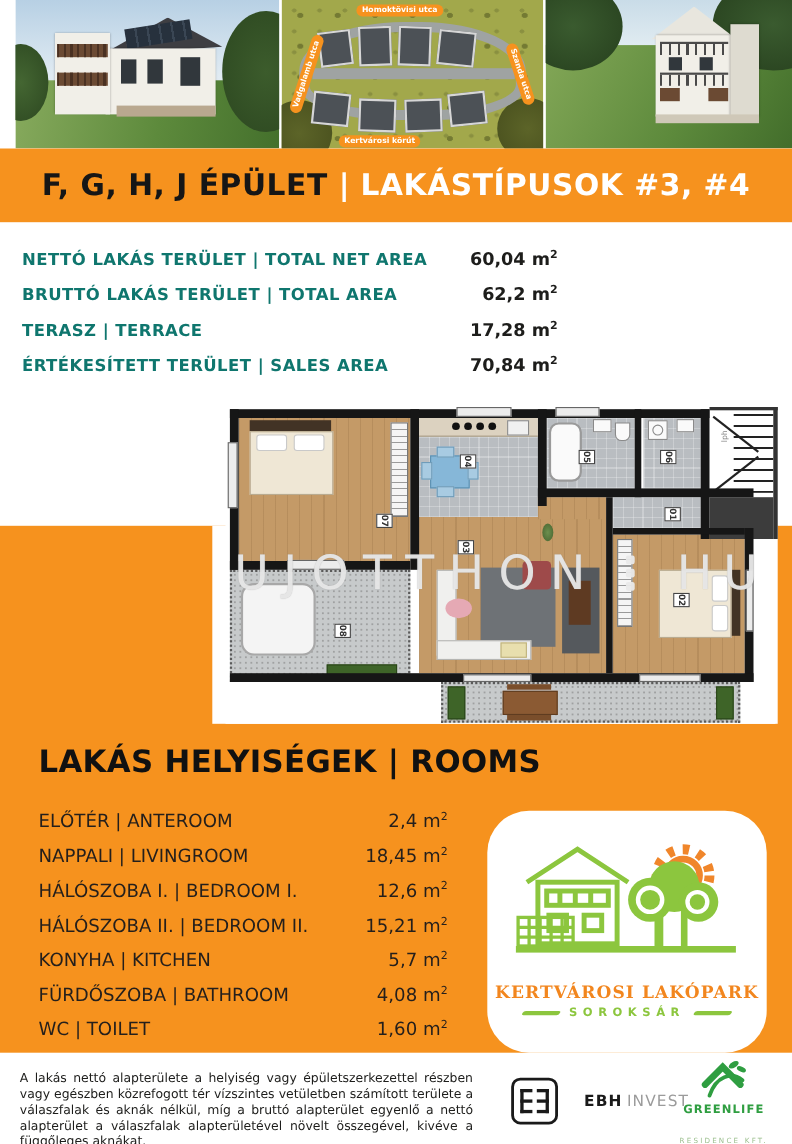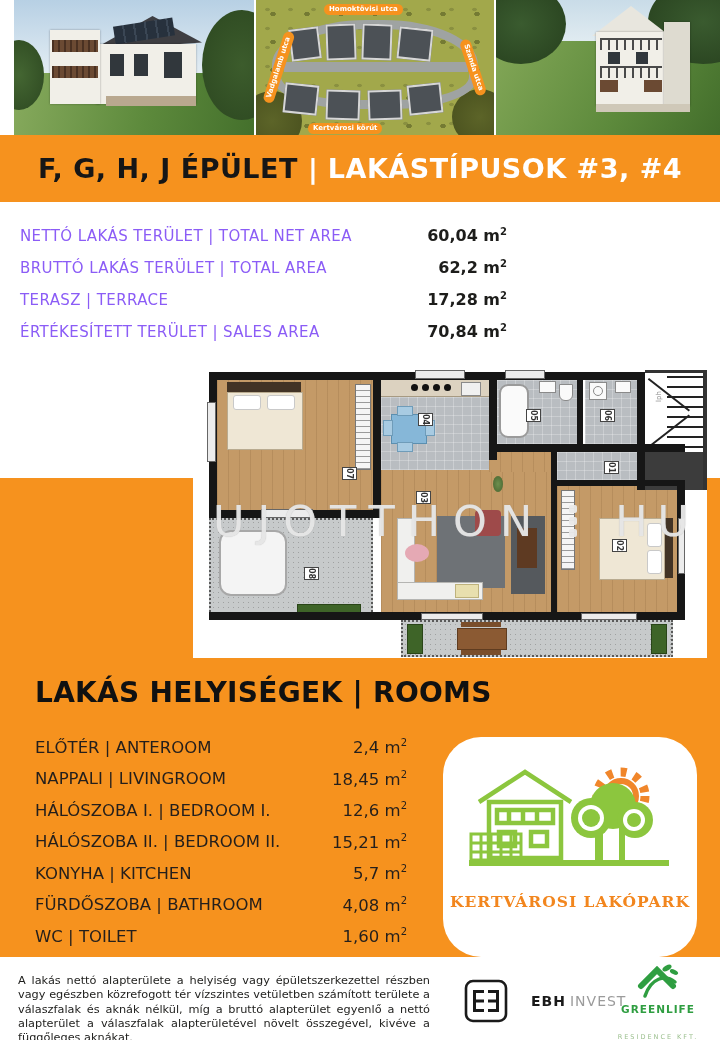--- a/index.html
+++ b/index.html
@@ -33,21 +33,21 @@
 
   
   #banner{left:0;top:135px;width:720px;height:67px;background:#f6921e;display:flex;align-items:center;justify-content:center;}
   #banner .b-black{color:#161616;font-weight:700;font-size:27px;letter-spacing:.5px;}
   #banner .b-sep{color:#ffffff;font-weight:800;font-size:27px;margin:0 10px;}
   #banner .b-white{color:#ffffff;font-weight:800;font-size:27px;letter-spacing:.5px;}
 
   
   #stats{left:20px;top:226px;width:487px;}
   .stat-row{display:flex;align-items:baseline;height:32px;}
-  .stat-label{color:#8b5cf6;font-weight:normal;font-size:15px;letter-spacing:.4px;flex:1 1 auto;}
+  .stat-label{color:#0f766e;font-weight:bold;font-size:15px;letter-spacing:.4px;flex:1 1 auto;}
   .stat-value{color:#1d1d1b;font-weight:bold;font-size:16px;text-align:right;white-space:nowrap;}
   sup{font-size:10px;}
 
   
   #orange-zone{left:0;top:478px;width:720px;height:479px;background:#f6921e;}
   #plan-panel{left:193px;top:478px;width:514px;height:180px;background:#ffffff;}
   #logo-panel{left:443px;top:737px;width:254px;height:220px;background:#ffffff;border-radius:38px;}
 
   
   #floorplan{left:205px;top:368px;width:500px;height:290px;background:#ffffff;}
@@ -357,20 +357,25 @@
       <rect x="132" y="66" width="8" height="34"></rect>
         <rect x="156" y="66" width="6" height="32"></rect>
       <circle cx="128" cy="56" r="13" fill="#ffffff"></circle>
         <circle cx="128" cy="56" r="9" fill="#8cc63e"></circle>
       <circle cx="171" cy="58" r="11" fill="#ffffff"></circle>
         <circle cx="171" cy="58" r="7" fill="#8cc63e"></circle>
     </g>
     <rect x="6" y="98" width="200" height="6" fill="#8cc63e"></rect>
   </svg>
   <div id="kp-title" class="abs">KERTVÁROSI LAKÓPARK</div>
+  <div id="kp-sub" class="abs">
+    <span class="swoosh"></span>
+    <span class="sub-t">SOROKSÁR</span>
+    <span class="swoosh"></span>
+  </div>
 
   <div id="disclaimer" class="abs">A lakás nettó alapterülete a helyiség vagy épületszerkezettel részben vagy egészben közrefogott tér vízszintes vetületben számított területe a válaszfalak és aknák nélkül, míg a bruttó alapterület egyenlő a nettó alapterület a válaszfalak alapterületével növelt összegével, kivéve a függőleges aknákat.</div>
 
   <div id="ebh" class="abs">
     <svg width="46" height="46" viewBox="0 0 46 46">
       <rect x="3" y="3" width="40" height="40" rx="7" fill="none" stroke="#1a1a1a" stroke-width="2.6"></rect>
       <g fill="#1a1a1a">
         <rect x="10" y="12" width="3" height="22"></rect>
         <rect x="10" y="12" width="11" height="3"></rect>
           <rect x="10" y="21.5" width="11" height="3"></rect>

